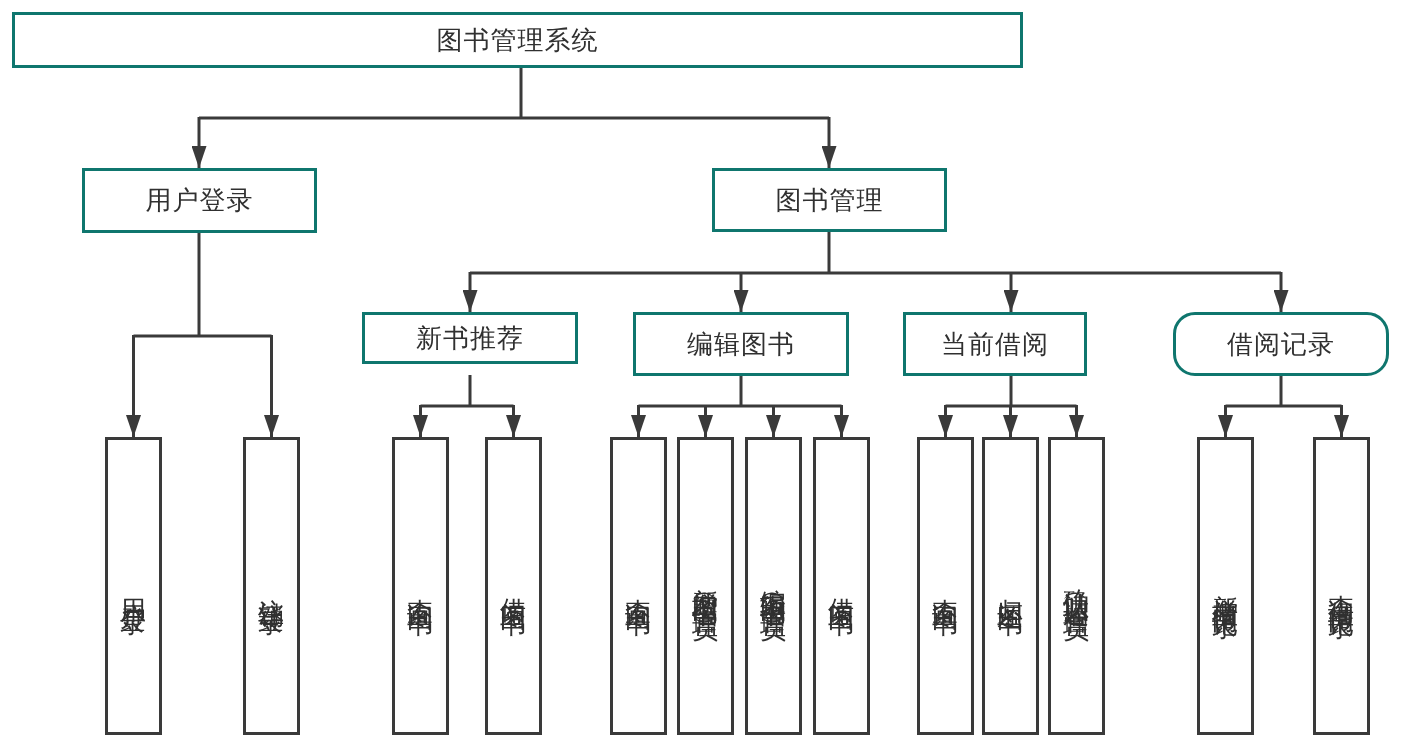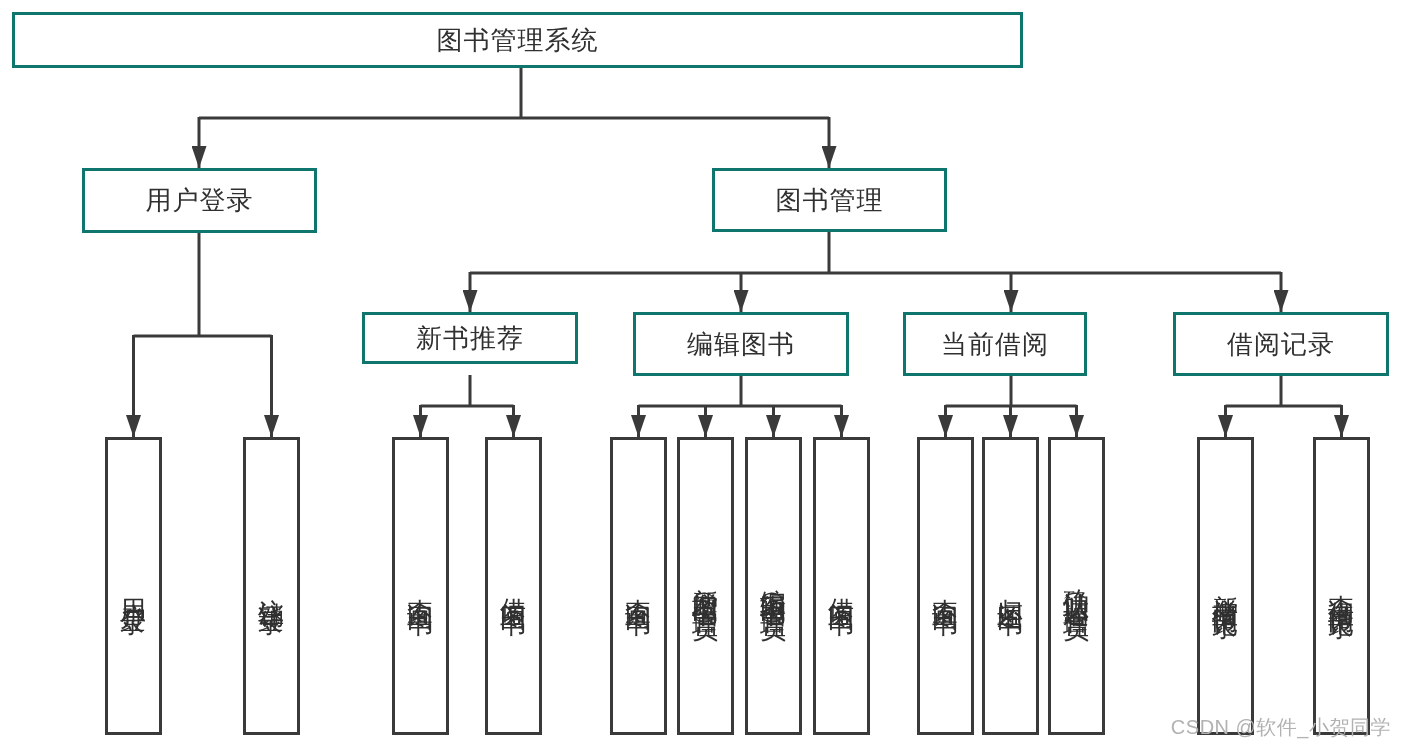--- a/index.html
+++ b/index.html
@@ -120,21 +120,21 @@
   </svg>
 
   <div class="hnode" style="left:12px; top:12px; width:1011px; height:56px;">图书管理系统</div>
 
   <div class="hnode" style="left:82px; top:168px; width:235px; height:65px;">用户登录</div>
   <div class="hnode" style="left:712px; top:168px; width:235px; height:64px;">图书管理</div>
 
   <div class="hnode" style="left:362px; top:312px; width:216px; height:52px;">新书推荐</div>
   <div class="hnode" style="left:633px; top:312px; width:216px; height:64px;">编辑图书</div>
   <div class="hnode" style="left:903px; top:312px; width:184px; height:64px;">当前借阅</div>
-  <div class="hnode" style="left:1173px; top:312px; width:216px; height:64px;">借阅记录</div>
+  <div class="hnode" style="left:1173px; top:312px; width:216px; height:64px;border-radius:22px;">借阅记录</div>
 
   <div class="vnode" style="left:105px;">
     <span class="vlabel">用户登录</span>
   </div>
   <div class="vnode" style="left:243px;">
     <span class="vlabel">注销登录</span>
   </div>
 
   <div class="vnode" style="left:392px;">
     <span class="vlabel">查询图书</span>
@@ -166,15 +166,14 @@
     <span class="vlabel">确认归还（管理员）</span>
   </div>
 
   <div class="vnode" style="left:1197px;">
     <span class="vlabel">新增借阅记录</span>
   </div>
   <div class="vnode" style="left:1313px;">
     <span class="vlabel">查询借阅记录</span>
   </div>
 
-  <div class="watermark">CSDN @软件_小贺同学</div>
 
 </div>
 
 </body></html>

